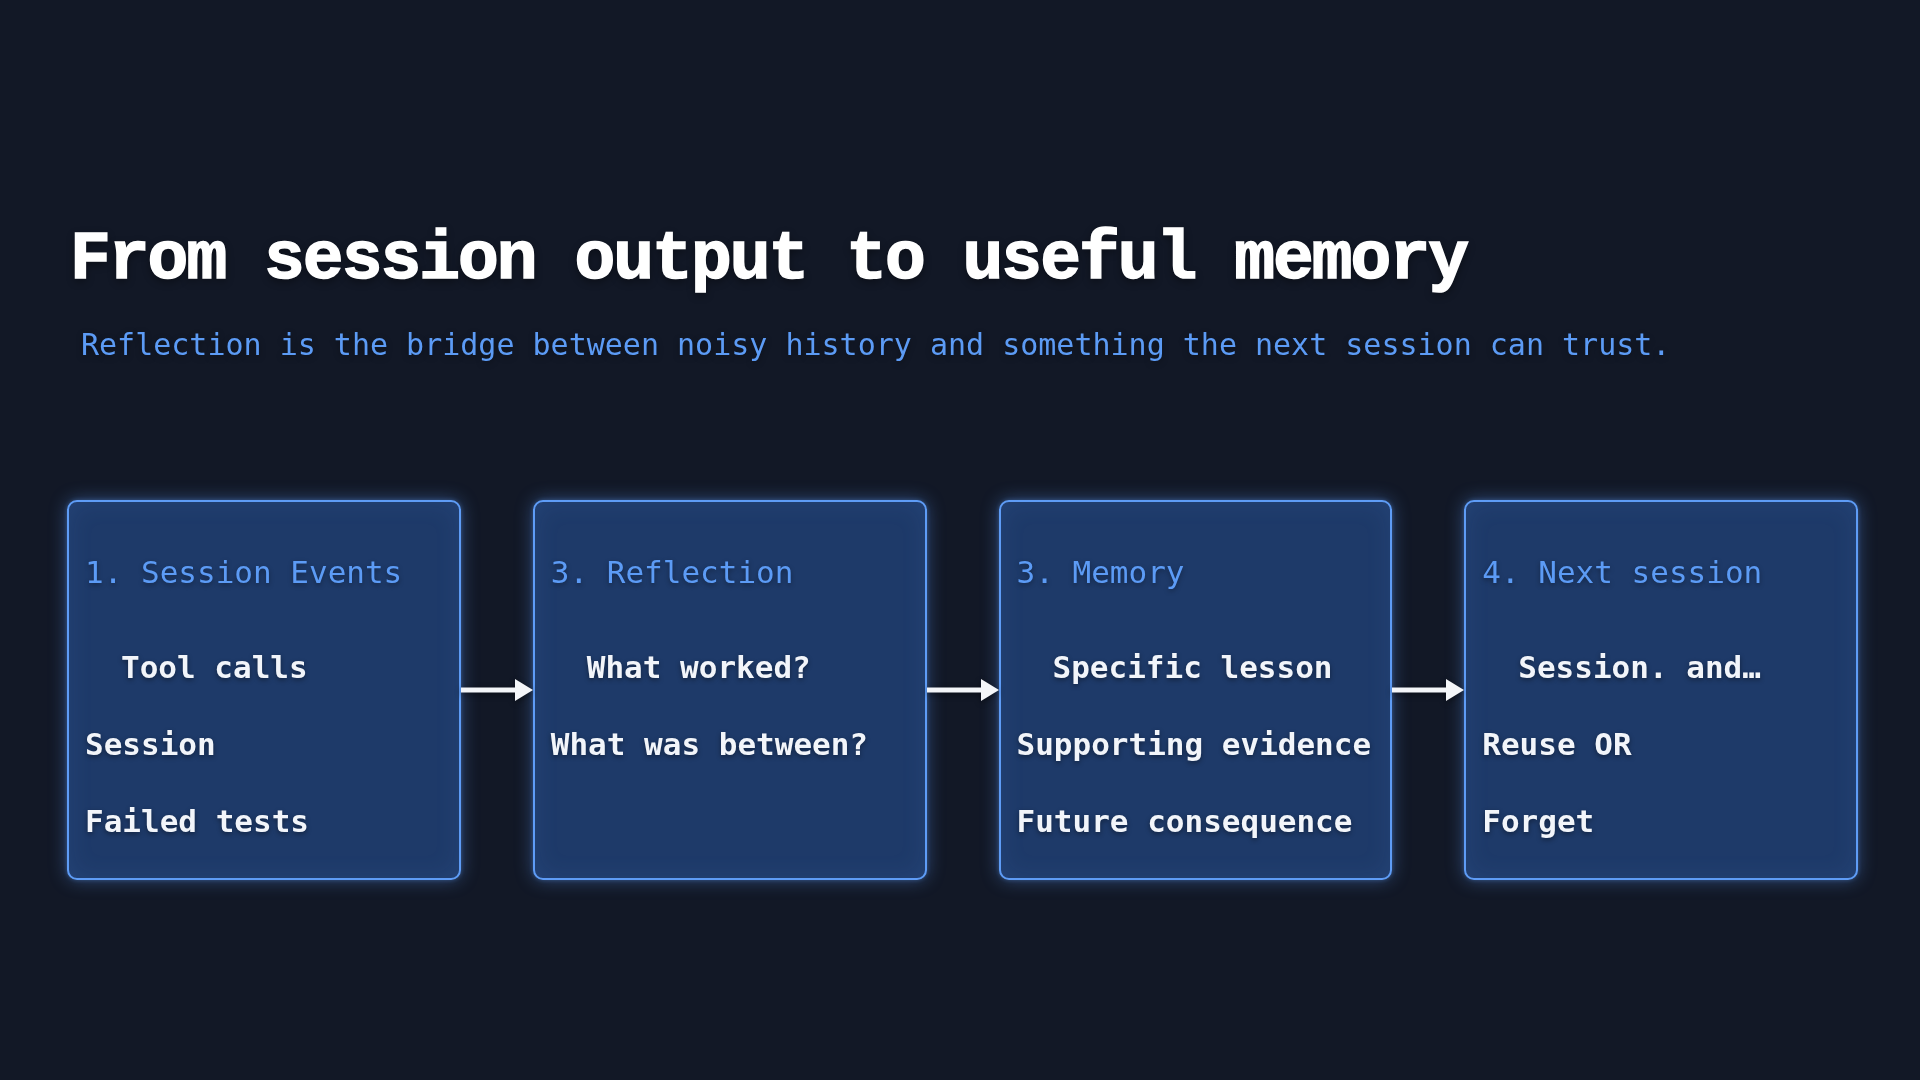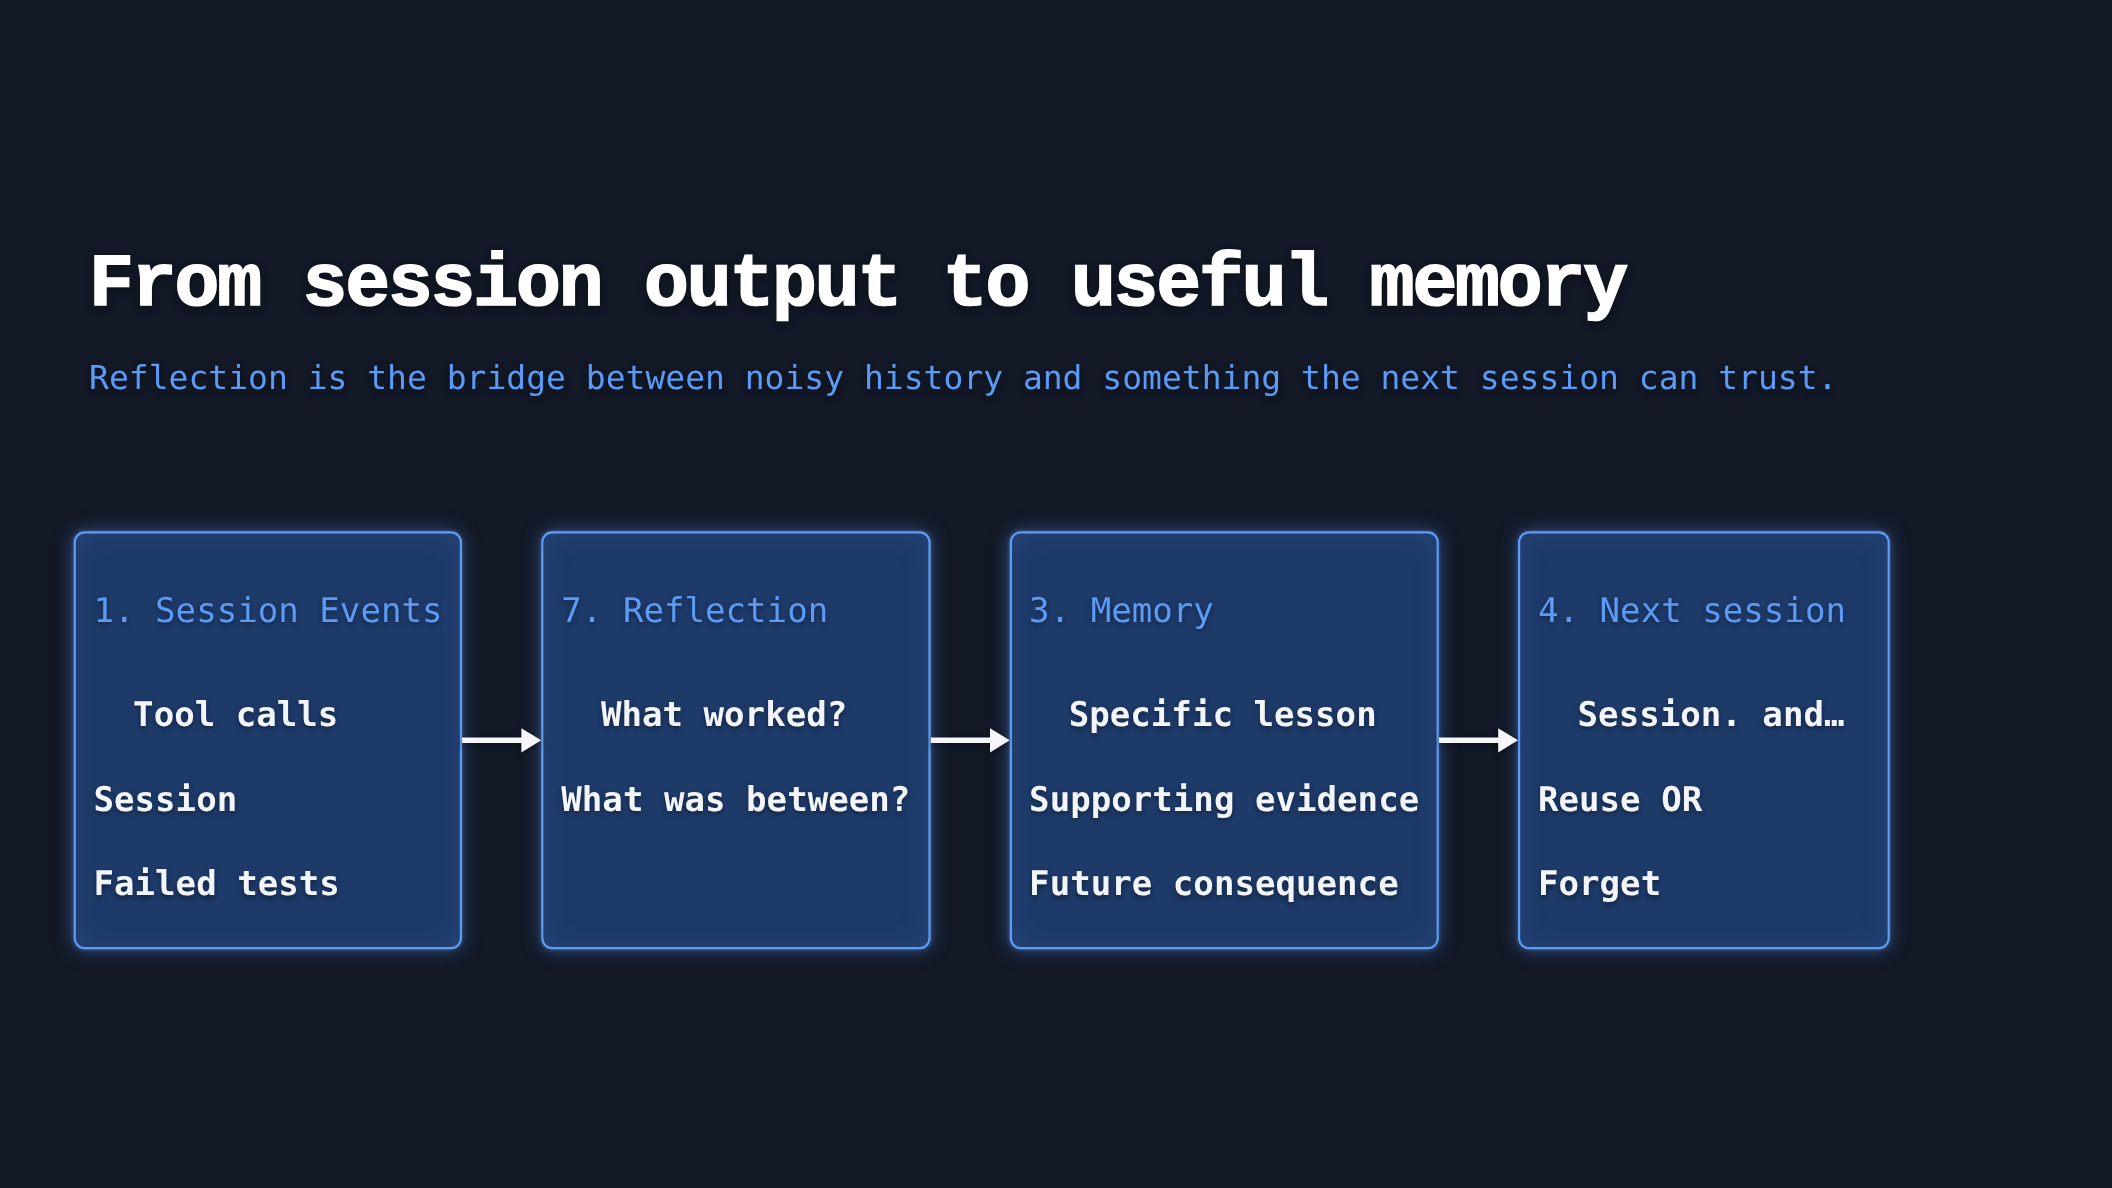--- a/index.html
+++ b/index.html
@@ -13,21 +13,21 @@
   html,body{width:1920px;height:1080px;overflow:hidden;}
   body{
     background:var(--bg);
     font-family:"DejaVu Sans Mono", monospace;
     position:relative;
   }
   .slide{position:absolute;inset:0;}
 
   .page-title{
     position:absolute;
-    left:81px;
+    left:70px;
     top:222px;
     font-family:"Liberation Mono", monospace;
     font-weight:700;
     font-size:68px;
     line-height:1.12;
     letter-spacing:-2px;
     color:#ffffff;
     -webkit-text-stroke:1.5px #ffffff;
     text-shadow:0 3px 8px rgba(0,0,0,0.45);
     white-space:nowrap;
@@ -40,22 +40,22 @@
     line-height:36px;
     font-weight:400;
     color:var(--heading-blue);
     text-shadow:0 2px 6px rgba(0,0,0,0.35);
     white-space:nowrap;
   }
 
   .flow{
     position:absolute;
     left:67px;
-    top:483px;
-    width:1651px;
+    top:500px;
+    width:1791px;
     height:380px;
     display:flex;
     align-items:stretch;
   }
   .step{
     flex:1 1 0;
     background:var(--card-bg);
     border:2px solid var(--accent);
     border-radius:10px;
     box-shadow:
@@ -117,21 +117,21 @@
     </section>
 
     <div class="arrow">
       <svg width="72" height="40" viewBox="0 0 72 40" aria-hidden="true">
         <line x1="0" y1="20" x2="56" y2="20" stroke="#f4f6f9" stroke-width="5"></line>
         <polygon points="54,9 72,20 54,31" fill="#f4f6f9"></polygon>
       </svg>
     </div>
 
     <section class="step">
-      <h2 class="step-heading">7. Reflection</h2>
+      <h2 class="step-heading">3. Reflection</h2>
       <ul class="step-items">
         <li>What worked?</li>
         <li>What was between?</li>
       </ul>
     </section>
 
     <div class="arrow">
       <svg width="72" height="40" viewBox="0 0 72 40" aria-hidden="true">
         <line x1="0" y1="20" x2="56" y2="20" stroke="#f4f6f9" stroke-width="5"></line>
         <polygon points="54,9 72,20 54,31" fill="#f4f6f9"></polygon>

